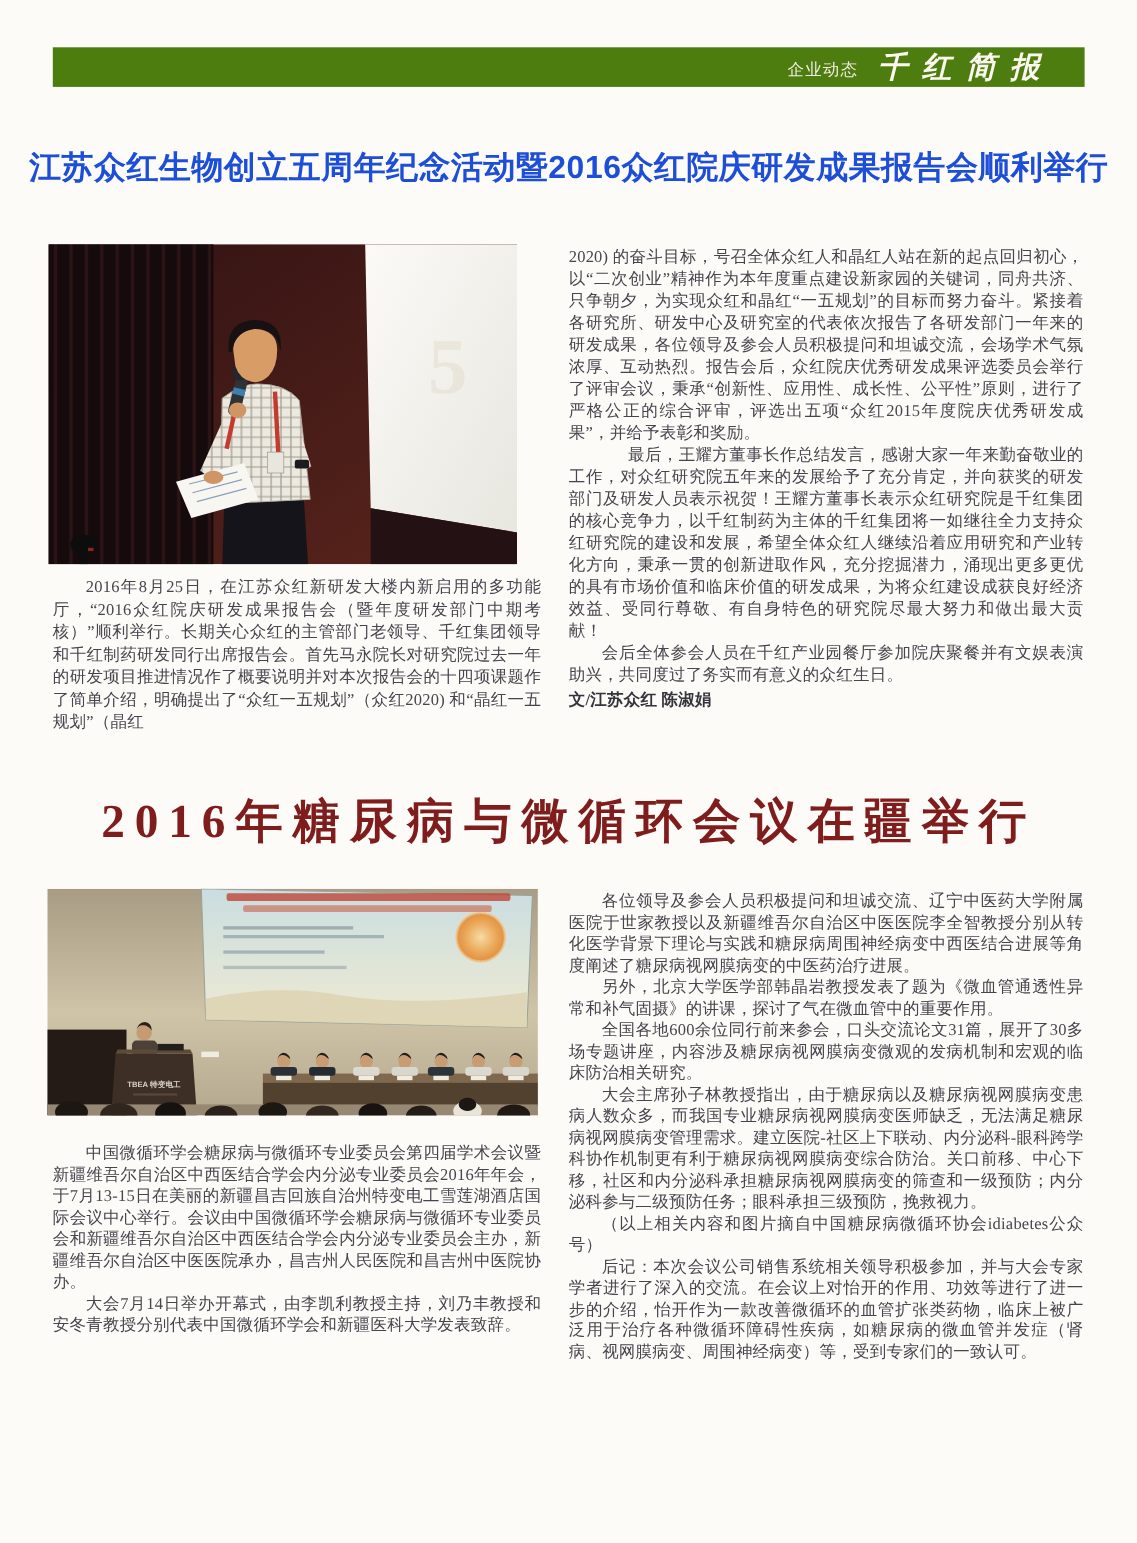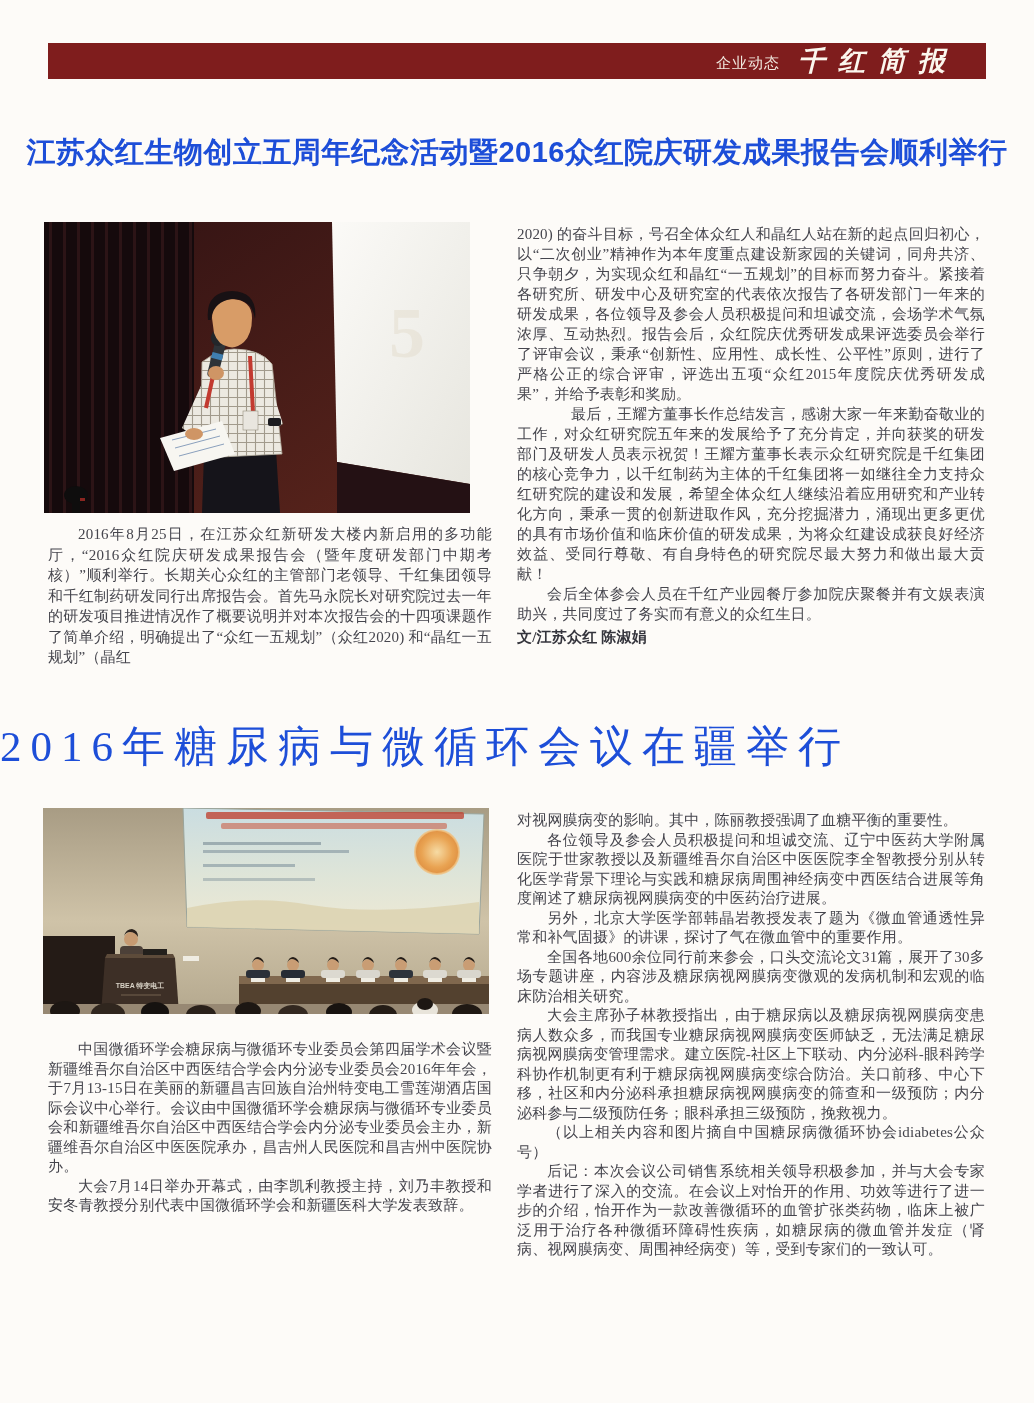--- a/index.html
+++ b/index.html
@@ -5,21 +5,21 @@
   * { margin:0; padding:0; box-sizing:border-box; }
   html,body { width:1034px; height:1403px; }
   body {
     position:relative; overflow:hidden;
     background:#fdfbf8;
     font-family:"Liberation Serif","DejaVu Serif",serif;
     color:#45454d;
   }
   .masthead {
     position:absolute; left:48px; top:43px; width:938px; height:36px;
-    background:#7f1d1d;
+    background:#4d7c0f;
     display:flex; align-items:center; justify-content:flex-end;
     padding-right:28px;
   }
   .mh-section {
     color:#f2eae0; font-size:15px; letter-spacing:1px;
     font-family:"Liberation Sans","DejaVu Sans",sans-serif;
     margin-right:18px; padding-top:4px;
   }
   .mh-brand {
     color:#fbf7ee; font-size:27px; font-weight:bold; font-style:italic;
@@ -27,23 +27,23 @@
     font-family:"Liberation Serif","DejaVu Serif",serif;
   }
   .t1 {
     position:absolute; left:0; top:133px; width:100%;
     text-align:center;
     font-family:"Liberation Sans","DejaVu Sans",sans-serif;
     font-weight:700; font-size:29px; color:#1d4ed8; letter-spacing:0.5px;
   }
   .t2 {
     position:absolute; left:0; top:718px; width:100%;
-    text-align:left;
+    text-align:center;
     font-family:"Liberation Serif","DejaVu Serif",serif;
-    font-weight:normal; font-size:43px; color:#1d4ed8; letter-spacing:9px;
+    font-weight:bold; font-size:43px; color:#7f1d1d; letter-spacing:9px;
   }
   figure.photo1 { position:absolute; left:44px; top:222px; width:426px; height:291px; }
   figure.photo2 { position:absolute; left:43px; top:808px; width:446px; height:206px; }
   figure svg { display:block; width:100%; height:100%; }
   .col {
     position:absolute; font-size:15px; text-align:justify;
     color:#45454d; letter-spacing:0.2px;
   }
   .a1l { left:48px;  top:524px; width:444px; line-height:20.5px; }
   .a1r { left:517px; top:224px; width:468px; line-height:20px; }
@@ -251,21 +251,20 @@
       </g>
     </svg>
   </figure>
 
   <div class="col a2l">
     <p class="ind2">中国微循环学会糖尿病与微循环专业委员会第四届学术会议暨新疆维吾尔自治区中西医结合学会内分泌专业委员会2016年年会，于7月13-15日在美丽的新疆昌吉回族自治州特变电工雪莲湖酒店国际会议中心举行。会议由中国微循环学会糖尿病与微循环专业委员会和新疆维吾尔自治区中西医结合学会内分泌专业委员会主办，新疆维吾尔自治区中医医院承办，昌吉州人民医院和昌吉州中医院协办。</p>
     <p class="ind2">大会7月14日举办开幕式，由李凯利教授主持，刘乃丰教授和安冬青教授分别代表中国微循环学会和新疆医科大学发表致辞。</p>
   </div>
 
   <div class="col a2r">
-    <p>对视网膜病变的影响。其中，陈丽教授强调了血糖平衡的重要性。</p>
     <p class="ind2">各位领导及参会人员积极提问和坦诚交流、辽宁中医药大学附属医院于世家教授以及新疆维吾尔自治区中医医院李全智教授分别从转化医学背景下理论与实践和糖尿病周围神经病变中西医结合进展等角度阐述了糖尿病视网膜病变的中医药治疗进展。</p>
     <p class="ind2">另外，北京大学医学部韩晶岩教授发表了题为《微血管通透性异常和补气固摄》的讲课，探讨了气在微血管中的重要作用。</p>
     <p class="ind2">全国各地600余位同行前来参会，口头交流论文31篇，展开了30多场专题讲座，内容涉及糖尿病视网膜病变微观的发病机制和宏观的临床防治相关研究。</p>
     <p class="ind2">大会主席孙子林教授指出，由于糖尿病以及糖尿病视网膜病变患病人数众多，而我国专业糖尿病视网膜病变医师缺乏，无法满足糖尿病视网膜病变管理需求。建立医院-社区上下联动、内分泌科-眼科跨学科协作机制更有利于糖尿病视网膜病变综合防治。关口前移、中心下移，社区和内分泌科承担糖尿病视网膜病变的筛查和一级预防；内分泌科参与二级预防任务；眼科承担三级预防，挽救视力。</p>
     <p class="ind2">（以上相关内容和图片摘自中国糖尿病微循环协会idiabetes公众号）</p>
     <p class="ind2">后记：本次会议公司销售系统相关领导积极参加，并与大会专家学者进行了深入的交流。在会议上对怡开的作用、功效等进行了进一步的介绍，怡开作为一款改善微循环的血管扩张类药物，临床上被广泛用于治疗各种微循环障碍性疾病，如糖尿病的微血管并发症（肾病、视网膜病变、周围神经病变）等，受到专家们的一致认可。</p>
   </div>
 
 </div>
 

